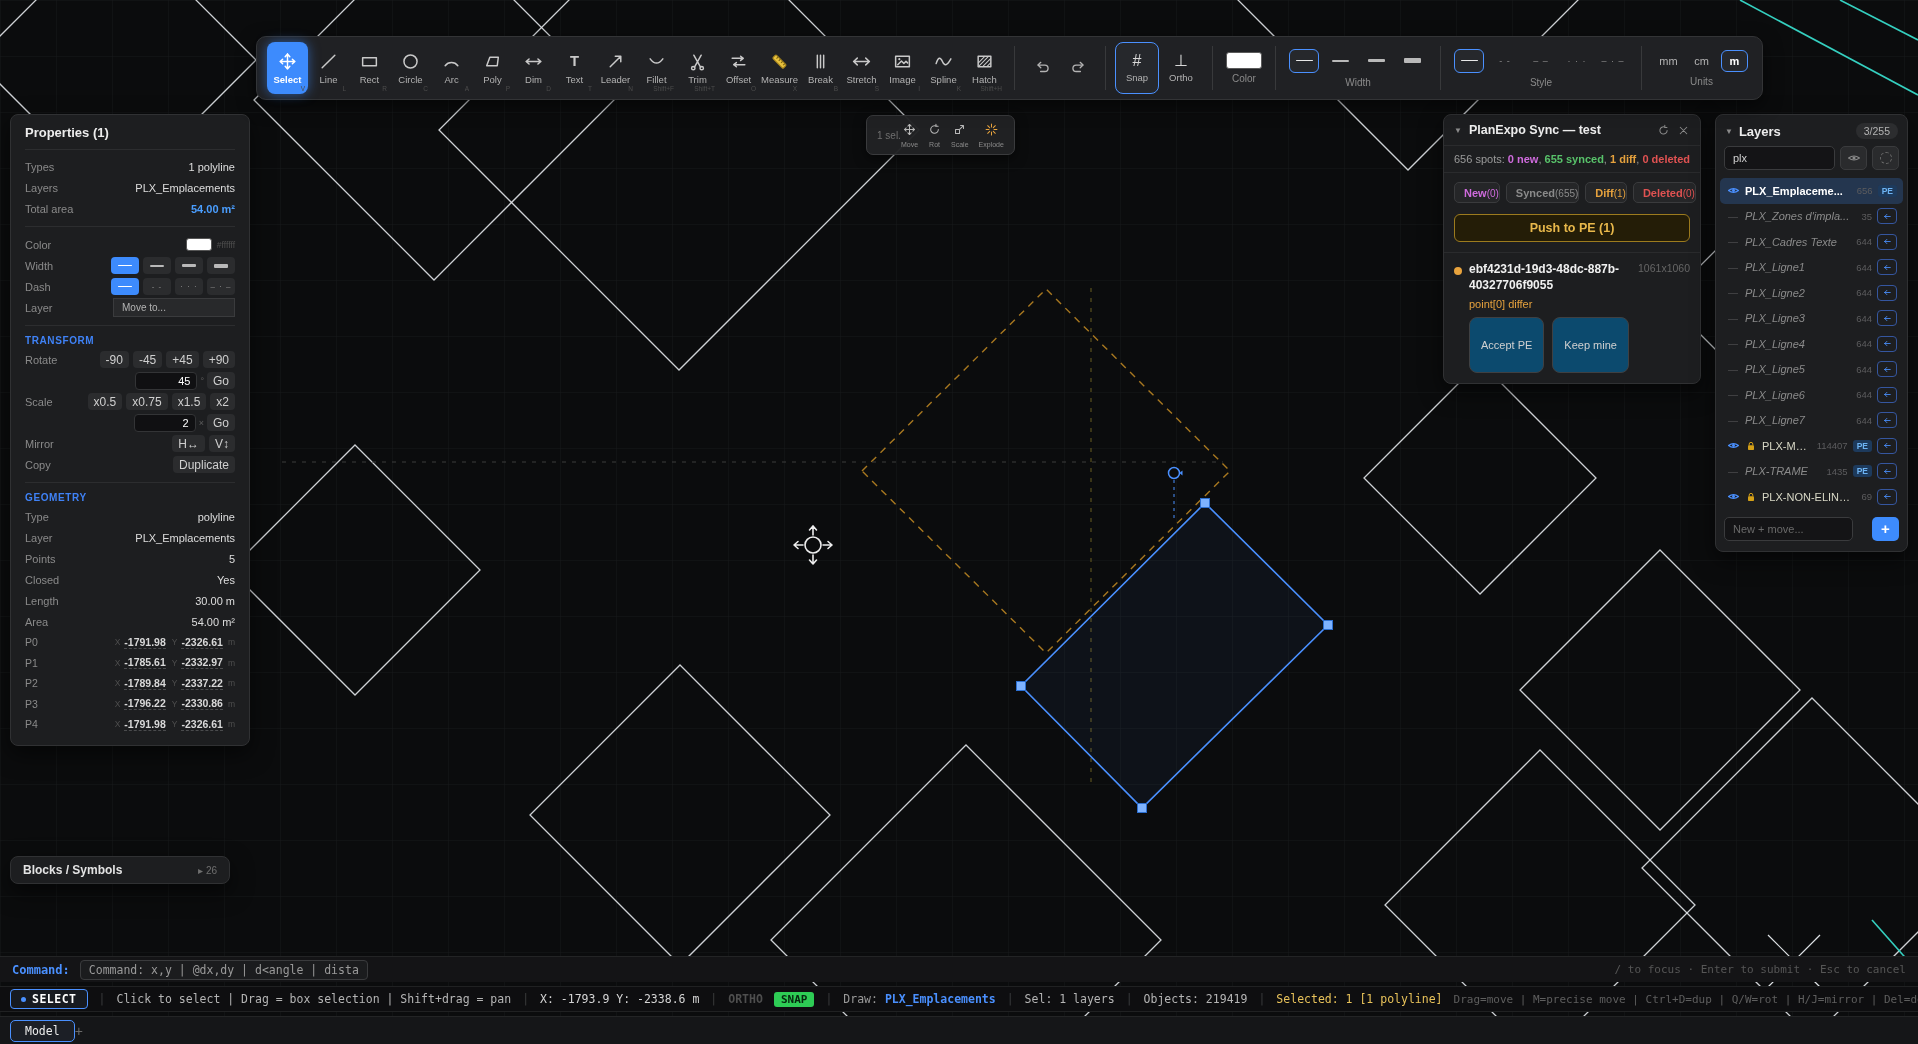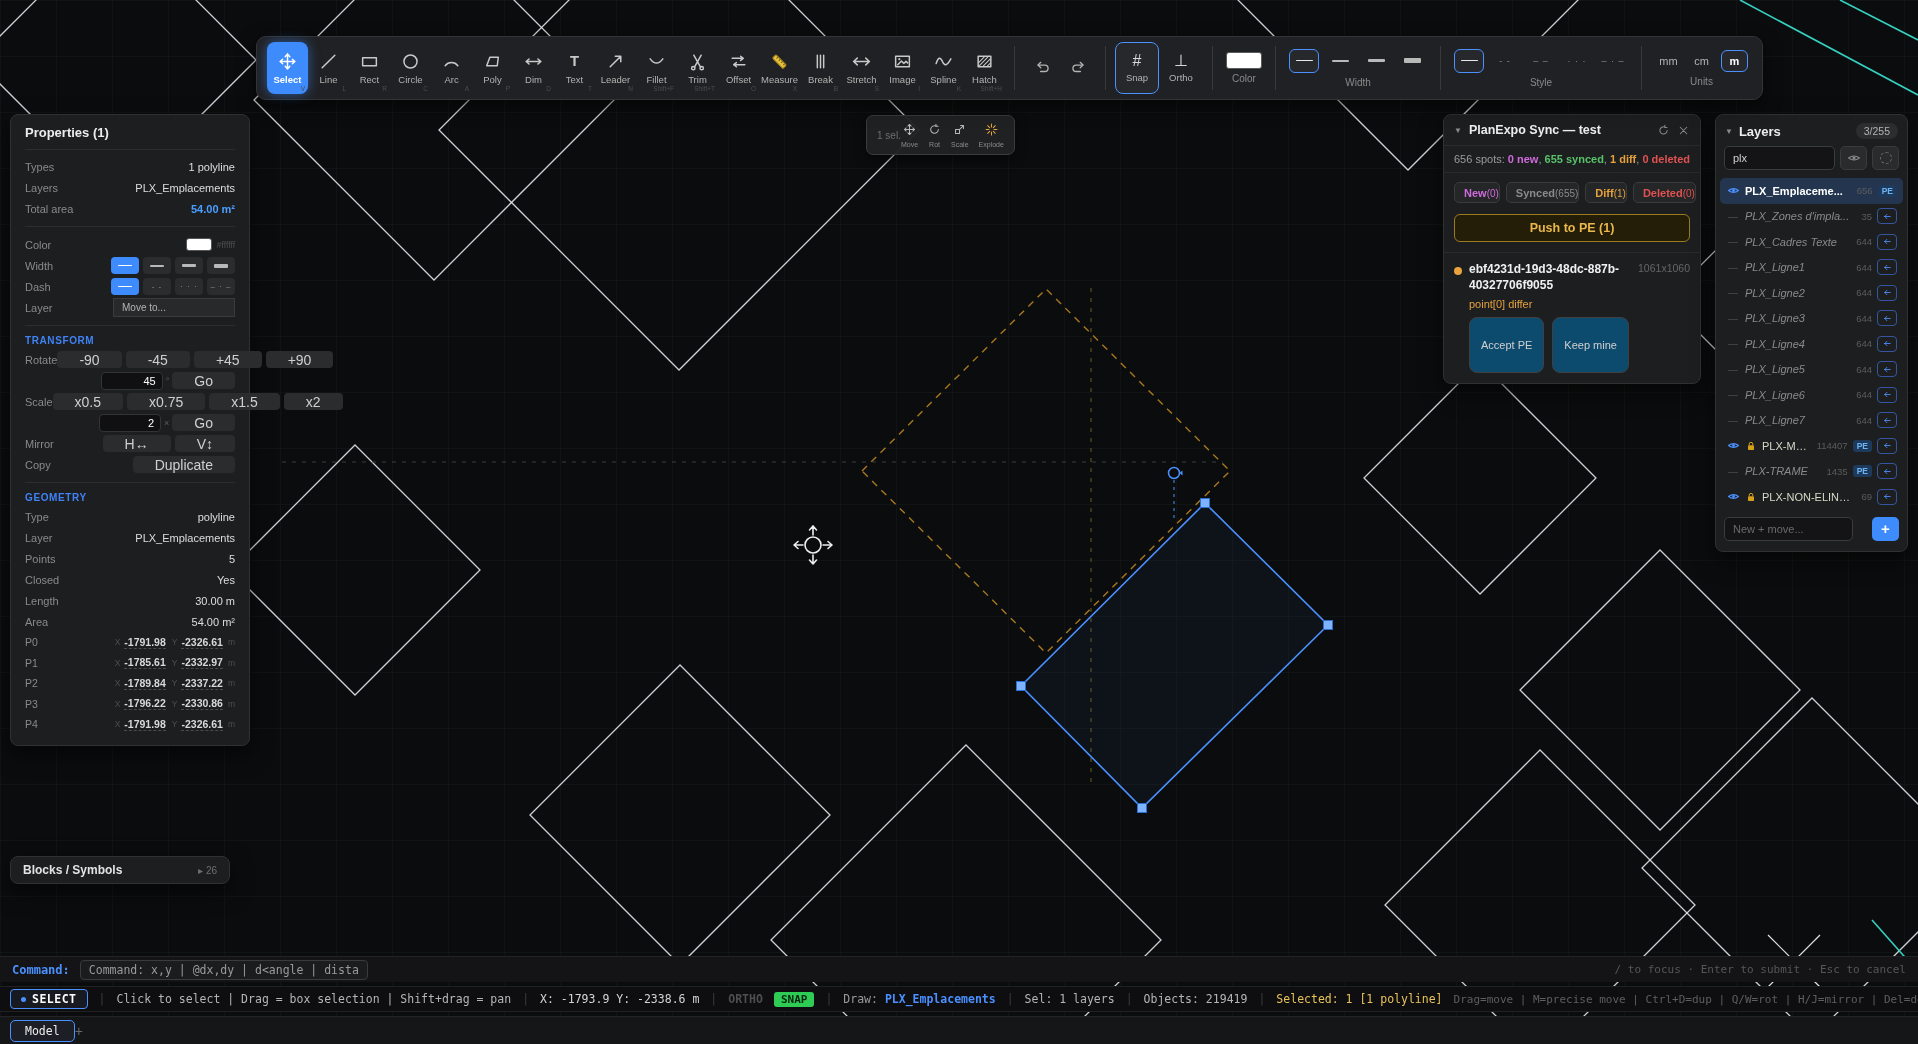--- a/index.html
+++ b/index.html
@@ -76,22 +76,22 @@
   .sec-header { font-size:10px; font-weight:bold; color:#3f82f6; letter-spacing:.6px; margin:9px 0 3px 0; }
   .swatch-sm { width:26px; height:13px; background:#fff; border:1px solid #555; border-radius:3px; }
   .hex { font-size:8.5px; color:#4e4e4e; margin-left:5px; }
   .btn-row { display:flex; gap:4px; }
   .mini-opt { height:17px; min-width:28px; display:flex; align-items:center; justify-content:center;
     background:#2b2c2e; border-radius:4px; cursor:pointer; }
   .mini-opt.selected { background:#3d8bfd; }
   .mini-opt .wline { width:14px; }
   .mini-opt.selected .wline { background:#fff; }
   .mini-opt .style-txt { font-size:8px; }
-  .sm-btn { height:17px; padding:0 22px; display:flex; align-items:center; justify-content:center;
-    background:#2b2c2e; border-radius:4px; font-size:14px; color:#cfcfcf; cursor:pointer; white-space:nowrap; }
+  .sm-btn { height:17px; padding:0 6px; display:flex; align-items:center; justify-content:center;
+    background:#2b2c2e; border-radius:4px; font-size:12px; color:#cfcfcf; cursor:pointer; white-space:nowrap; }
   .moveto-btn { width:122px; height:19px; background:#28292b; border:1px solid #3a3b3d; border-radius:0;
     font-size:10px; color:#b3b3b3; display:flex; align-items:center; padding:0 8px; cursor:pointer; }
   .tin { width:62px; height:18px; background:#101012; border:1px solid #333436; border-radius:4px;
     color:#fff; font-size:11px; text-align:right; padding:0 6px; font-family:"Liberation Sans",sans-serif; }
   .unit-suffix { font-size:9px; color:#5e5e5e; margin:0 3px; }
   .point-row { display:flex; align-items:center; height:20.5px; font-size:10.5px; }
   .point-row .pname { color:#8a8a8a; width:26px; }
   .point-row .axis { color:#4e4e4e; font-size:8.5px; margin:0 4px 0 6px; }
   .point-row .pv { color:#d8d8d8; font-weight:bold; border-bottom:1px dashed #4a4b4d; cursor:text; }
   .point-row .punit { color:#4e4e4e; font-size:8.5px; margin-left:5px; }

